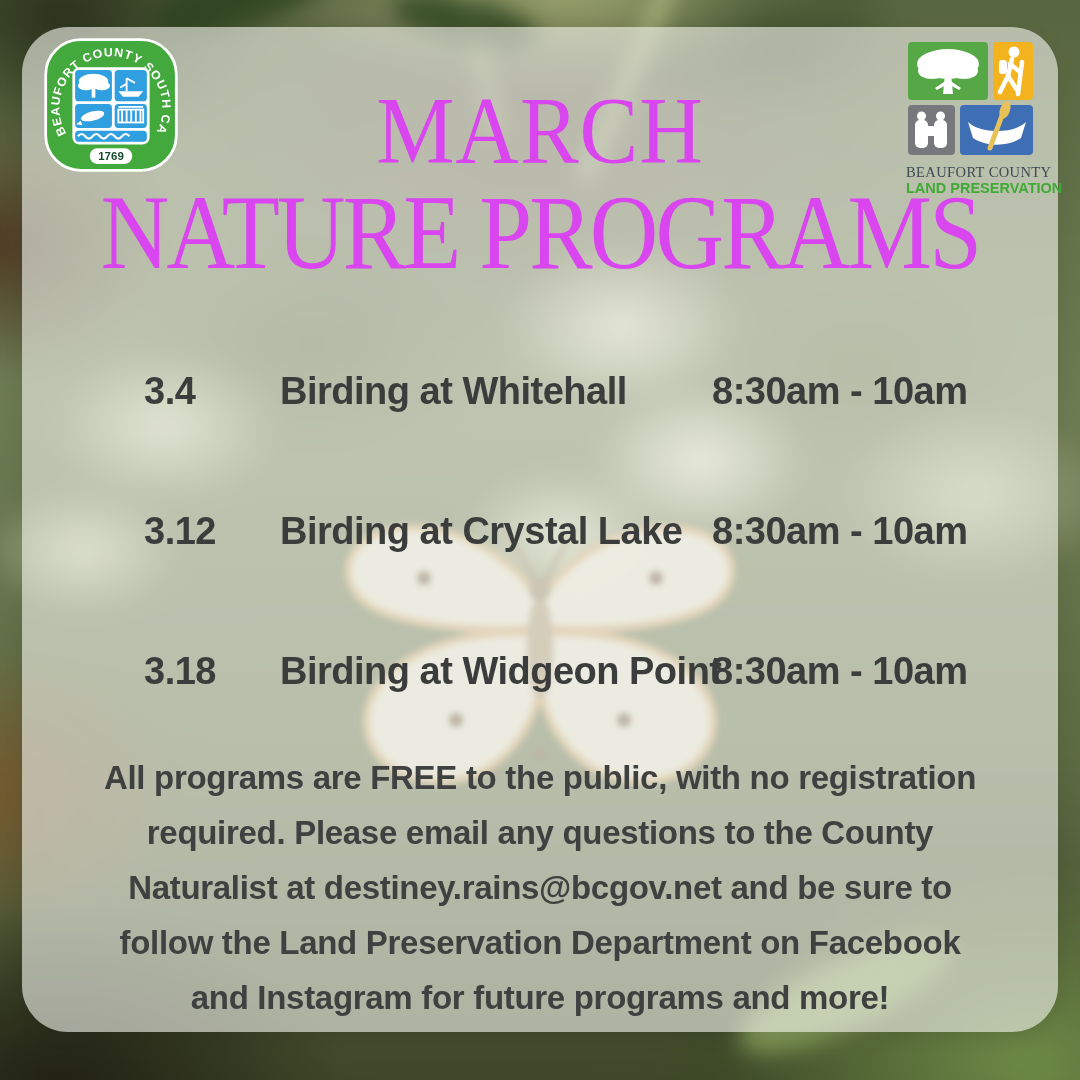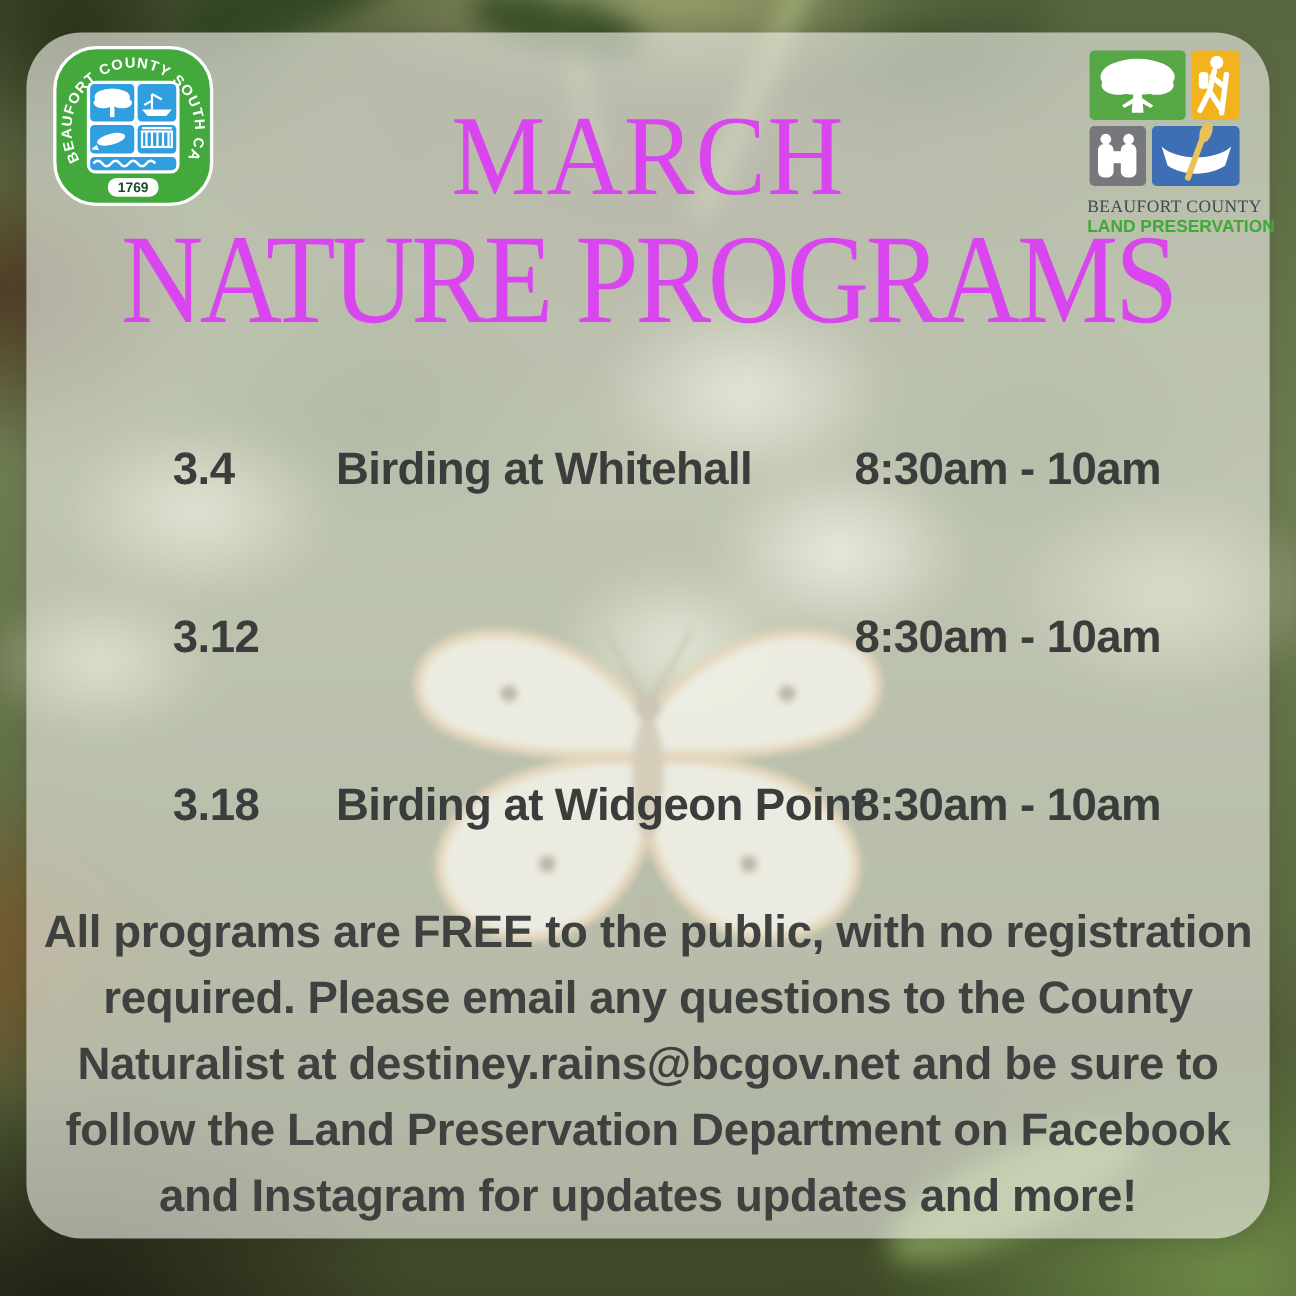--- a/index.html
+++ b/index.html
@@ -59,21 +59,21 @@
   .title-l2{font-size:100px;margin-top:8px;transform:scale(0.95,1.06);transform-origin:center top;letter-spacing:-3px;white-space:nowrap;}
   
   .sched-row{position:absolute;left:0;width:1080px;height:44px;color:#3a3d3b;
              font-weight:bold;font-size:38px;letter-spacing:-0.5px;line-height:44px;}
   .sched-date{position:absolute;left:144px;}
   .sched-prog{position:absolute;left:280px;white-space:nowrap;}
   .sched-time{position:absolute;left:712px;white-space:nowrap;}
   .row1{top:369px;} .row2{top:509px;} .row3{top:649px;text-align:center;}
   
   .footer{position:absolute;left:22px;right:22px;top:750px;text-align:center;
-          color:#3e4140;font-weight:bold;font-size:38px;letter-spacing:-0.3px;}
+          color:#3e4140;font-weight:bold;font-size:33px;letter-spacing:-0.3px;}
   .footer div{line-height:55px;white-space:nowrap;}
 </style>
 </head>
 <body>
 
 <div class="canvas">
 
   <div class="bg">
     <div class="stem stem1"></div>
     <div class="stem stem2"></div>
@@ -197,30 +197,31 @@
   </div>
 
   <div>
     <div class="sched-row row1">
       <span class="sched-date">3.4</span>
       <span class="sched-prog">Birding at Whitehall</span>
       <span class="sched-time">8:30am - 10am</span>
     </div>
     <div class="sched-row row2">
       <span class="sched-date">3.12</span>
+      <span class="sched-prog">Birding at Crystal Lake</span>
       <span class="sched-time">8:30am - 10am</span>
     </div>
     <div class="sched-row row3">
       <span class="sched-date">3.18</span>
       <span class="sched-prog">Birding at Widgeon Point</span>
       <span class="sched-time">8:30am - 10am</span>
     </div>
   </div>
 
   <div class="footer">
     <div>All programs are FREE to the public, with no registration</div>
     <div>required. Please email any questions to the County</div>
     <div>Naturalist at destiney.rains@bcgov.net and be sure to</div>
     <div>follow the Land Preservation Department on Facebook</div>
-    <div>and Instagram for updates updates and more!</div>
+    <div>and Instagram for future programs and more!</div>
   </div>
 
 </div>
 
 </body></html>

